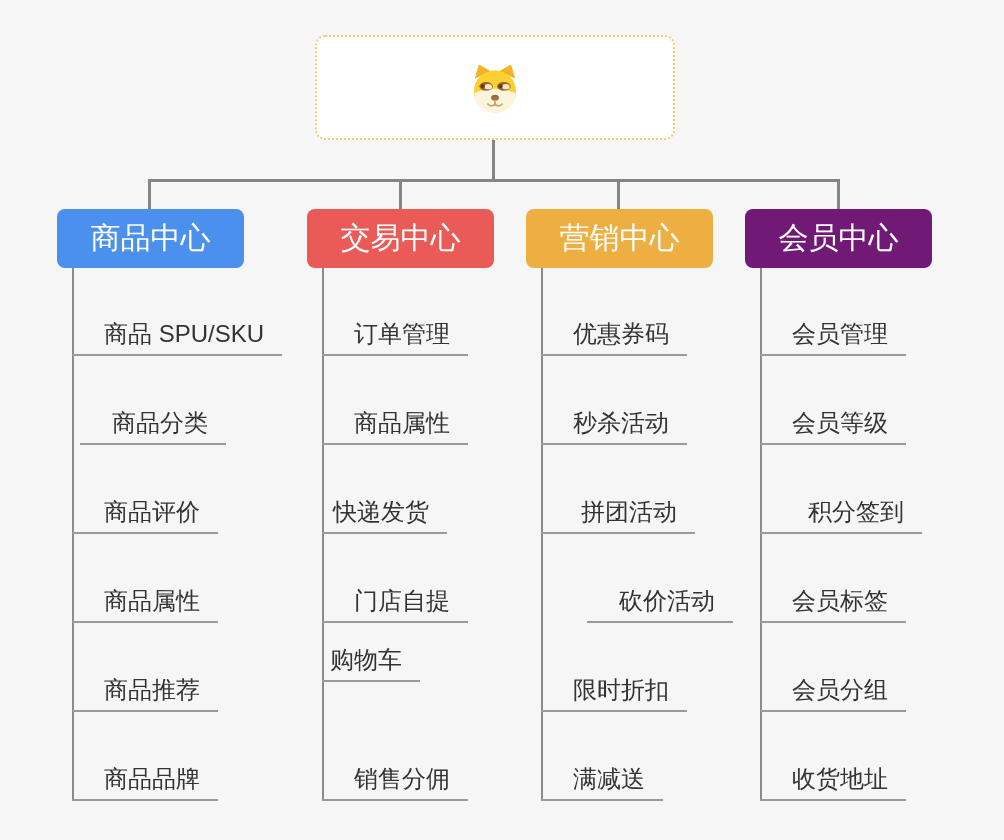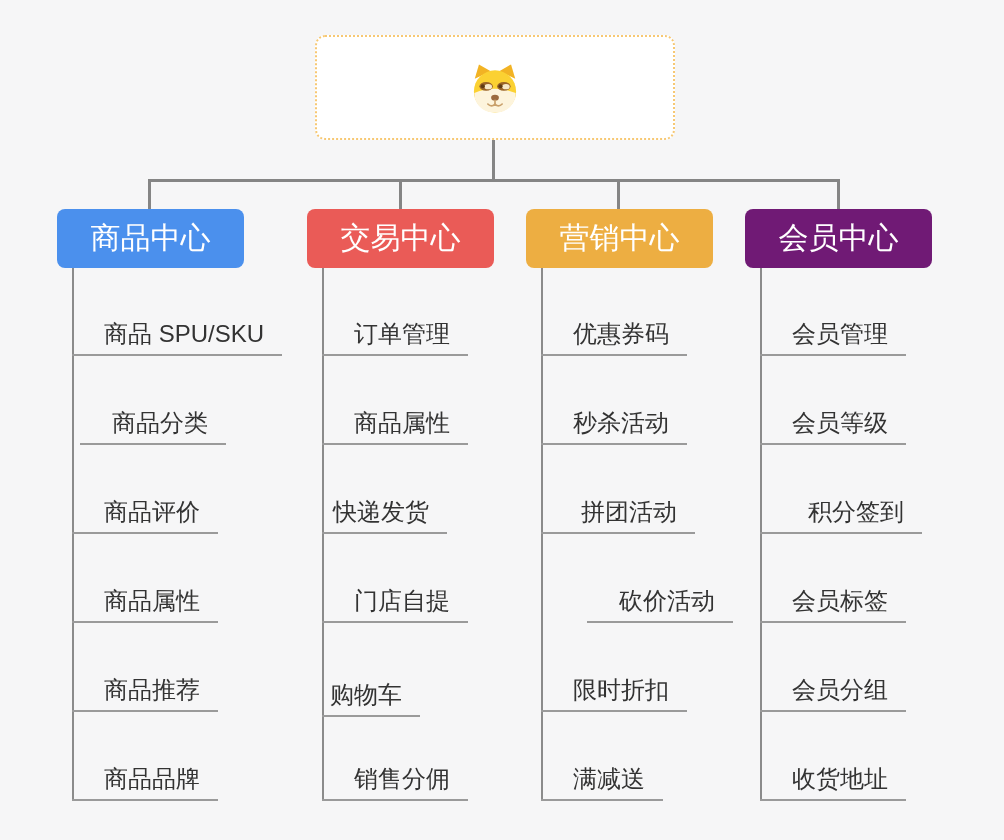--- a/index.html
+++ b/index.html
@@ -100,21 +100,21 @@
       <div class="leaf" style="left: 72px; top: 492px;">商品评价</div>
       <div class="leaf" style="left: 72px; top: 581px;">商品属性</div>
       <div class="leaf" style="left: 72px; top: 670px;">商品推荐</div>
       <div class="leaf" style="left: 72px; top: 759px;">商品品牌</div>
       <div class="branch-header" style="left: 307px; background: rgb(234, 91, 87);">交易中心</div>
       <div class="col-line" style="left: 322px;"></div>
       <div class="leaf" style="left: 322px; top: 314px;">订单管理</div>
       <div class="leaf" style="left: 322px; top: 403px;">商品属性</div>
       <div class="leaf" style="left: 322px; top: 492px; padding-left: 11px;">快递发货</div>
       <div class="leaf" style="left: 322px; top: 581px;">门店自提</div>
-      <div class="leaf" style="left: 322px; top: 675px; padding-left: 8px;">购物车</div>
+      <div class="leaf" style="left: 322px; top: 640px; padding-left: 8px;">购物车</div>
       <div class="leaf" style="left: 322px; top: 759px;">销售分佣</div>
       <div class="branch-header" style="left: 526px; background: rgb(237, 174, 66);">营销中心</div>
       <div class="col-line" style="left: 541px;"></div>
       <div class="leaf" style="left: 541px; top: 314px;">优惠券码</div>
       <div class="leaf" style="left: 541px; top: 403px;">秒杀活动</div>
       <div class="leaf" style="left: 541px; top: 492px; padding-left: 40px;">拼团活动</div>
       <div class="leaf" style="left: 541px; top: 581px; margin-left: 46px;">砍价活动</div>
       <div class="leaf" style="left: 541px; top: 670px;">限时折扣</div>
       <div class="leaf" style="left: 541px; top: 759px;">满减送</div>
       <div class="branch-header" style="left: 745px; background: #701a75;">会员中心</div>

